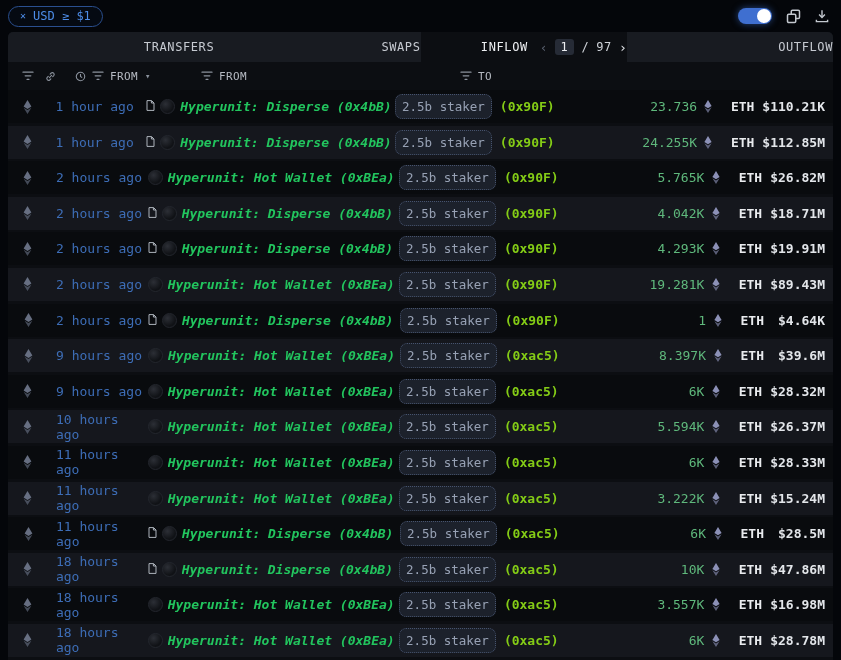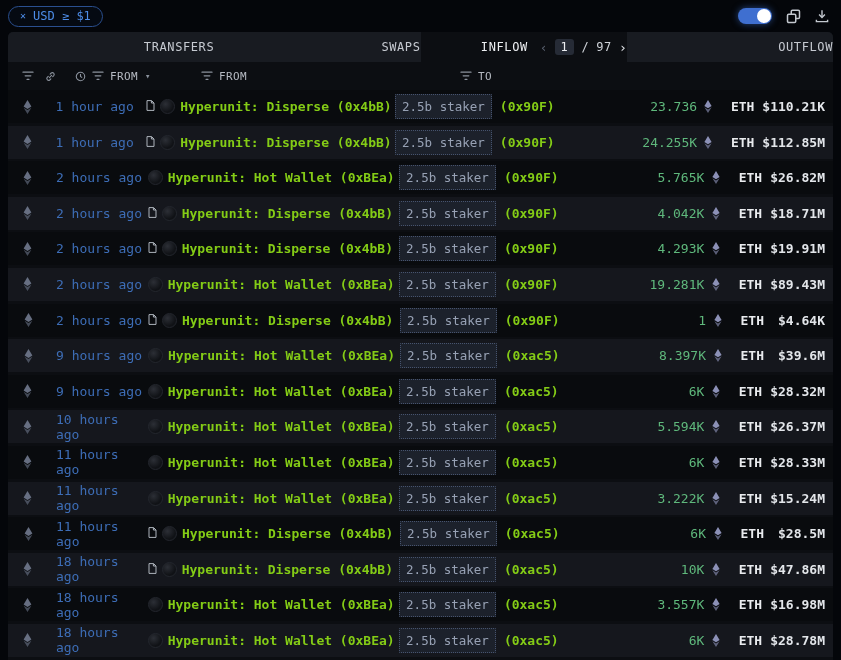--- a/index.html
+++ b/index.html
@@ -77,24 +77,24 @@
   .row.alt { background:var(--row-light,#15171d); }
   .c-icon { width:40px; display:flex; justify-content:center; color:#6b7488; }
   .c-time { width:100px; padding-left:8px; color:var(--time-blue,#3d6db6); }
   .c-from { width:252px; display:flex; align-items:center; gap:5px; }
   .doc-icon { color:#aeb4bc; flex:none; }
   .avatar {
     width:15px; height:15px; border-radius:50%; flex:none;
     background:radial-gradient(circle at 35% 32%, #2c2f36, #101216 65%);
     border:1px solid #23262d;
   }
-  .from-name { color:#84cc16; font-weight:bold; white-space:nowrap; overflow:hidden; }
+  .from-name { color:#22c55e; font-weight:bold; white-space:nowrap; overflow:hidden;font-style:italic; }
   .c-to { width:232px; display:flex; align-items:center; gap:8px; }
   .pill {
-    background:#1c212b; border:1px dotted #46536e; border-radius:1px;
+    background:#1c212b; border:1px dotted #46536e; border-radius:7px;
     padding:4px 6px; color:#97a1b4; font-size:12.5px; white-space:nowrap;
   }
   .to-addr { color:#84cc16; font-weight:bold; }
   .c-value { width:74px; text-align:right; color:var(--value-green,#5fb87c); }
   .c-token { width:58px; display:flex; align-items:center; justify-content:flex-end; gap:19px; color:#9298c0; }
   .token-label { color:#e9ebee; font-weight:bold; }
   .c-usd { flex:1; text-align:right; padding-right:8px; color:#e3e6ea; font-weight:bold;padding-left:8px; }
   
   .watermark {
     position:absolute; left:0; right:0; top:300px;

